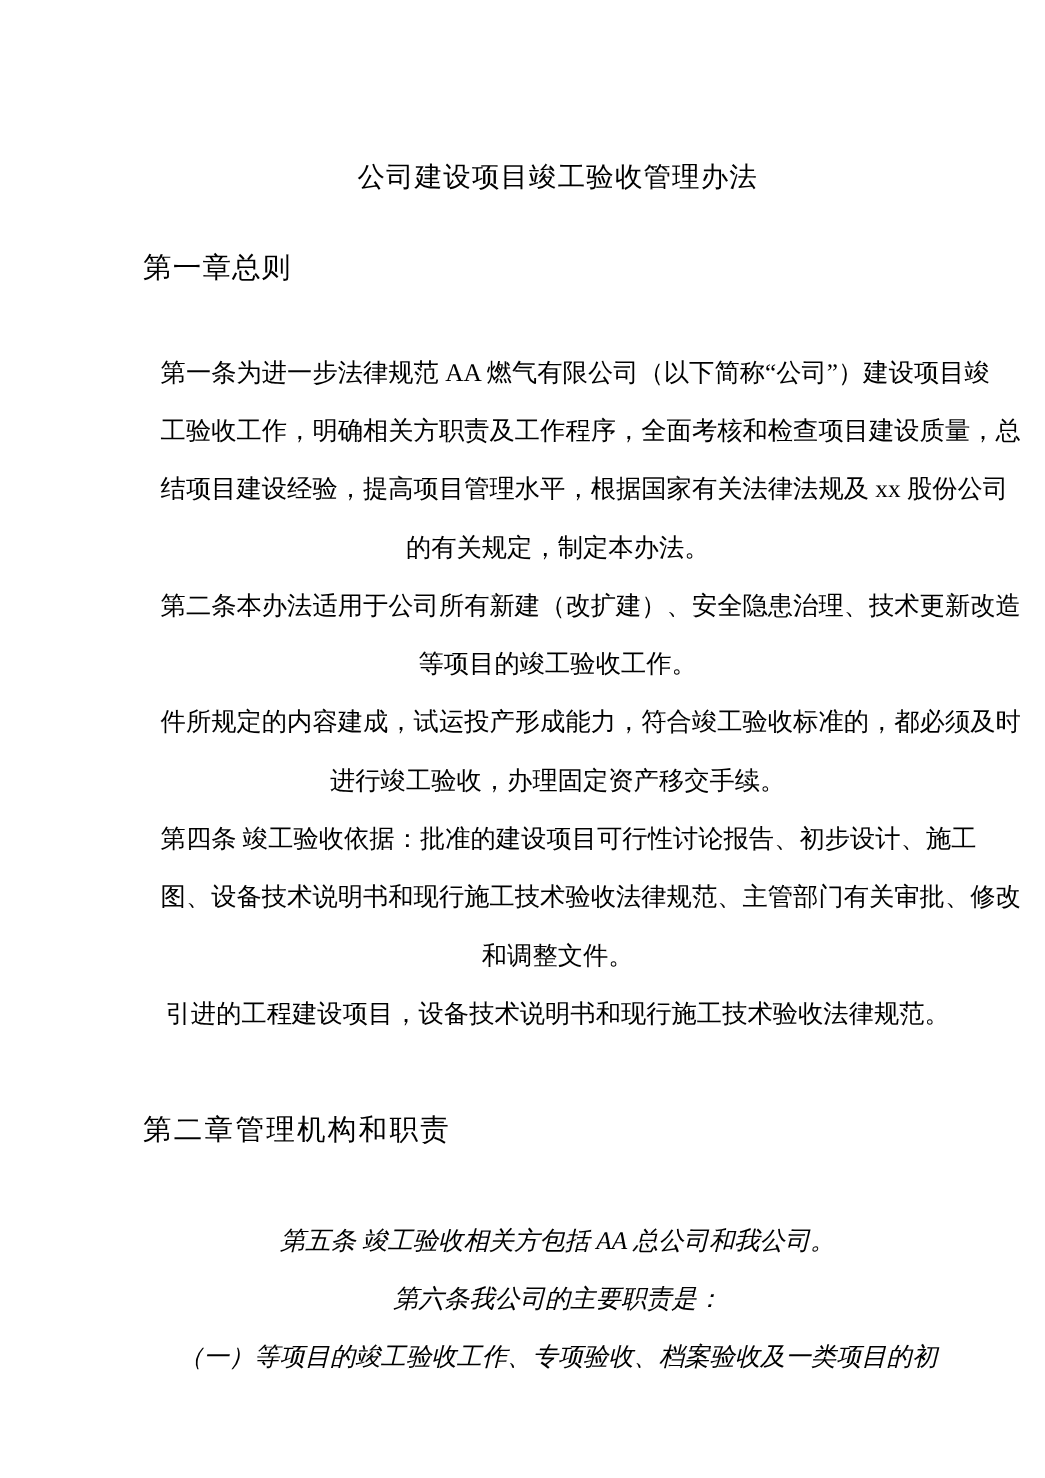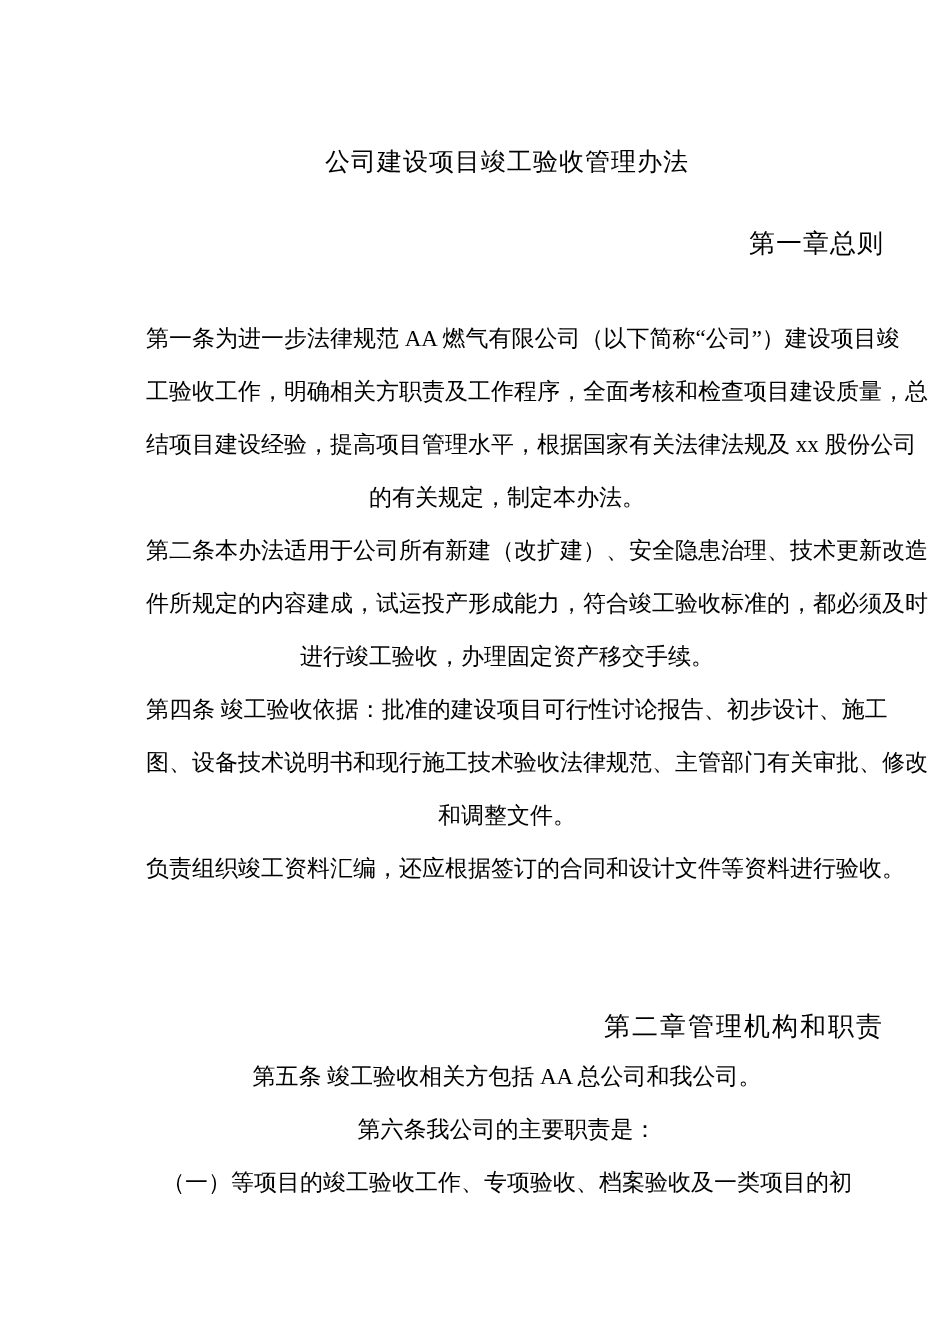--- a/index.html
+++ b/index.html
@@ -28,35 +28,35 @@
     text-align: center;
     font-size: 25px;
     line-height: 34px;
     letter-spacing: 1px;
     white-space: nowrap;
   }
   .chapter-heading {
     position: absolute;
     left: 82px;
     width: 786px;
-    text-align: right;
+    text-align: left;
     font-size: 26px;
     line-height: 34px;
     white-space: nowrap;
   }
   .chapter-heading.h1 { top: 179px; letter-spacing: 1px; }
   .chapter-heading.h2 { top: 962px; letter-spacing: 2px; }
   .body-block {
     position: absolute;
     left: 82px;
     width: 786px;
     font-size: 23px;
   }
   .body-block.b1 { top: 248px; }
-  .body-block.b2 { top: 986px; }
+  .body-block.b2 { top: 1037px; font-style: italic; }
   .line {
     line-height: 53px;
     height: 53px;
     white-space: nowrap;
   }
   .line.full {
     text-align: justify;
     text-align-last: justify;
     text-justify: inter-character;
   }
@@ -72,26 +72,27 @@
   <div class="doc-title">公司建设项目竣工验收管理办法</div>
 
   <div class="chapter-heading h1">第一章总则</div>
 
   <div class="body-block b1">
     <div class="line full">第一条为进一步法律规范 AA 燃气有限公司（以下简称“公司”）建设项目竣</div>
     <div class="line full">工验收工作，明确相关方职责及工作程序，全面考核和检查项目建设质量，总</div>
     <div class="line full">结项目建设经验，提高项目管理水平，根据国家有关法律法规及 xx 股份公司</div>
     <div class="line last">的有关规定，制定本办法。</div>
     <div class="line full">第二条本办法适用于公司所有新建（改扩建）、安全隐患治理、技术更新改造</div>
+    <div class="line last">等项目的竣工验收工作。</div>
     <div class="line full">件所规定的内容建成，试运投产形成能力，符合竣工验收标准的，都必须及时</div>
     <div class="line last">进行竣工验收，办理固定资产移交手续。</div>
     <div class="line full">第四条 竣工验收依据：批准的建设项目可行性讨论报告、初步设计、施工</div>
     <div class="line full">图、设备技术说明书和现行施工技术验收法律规范、主管部门有关审批、修改</div>
     <div class="line last">和调整文件。</div>
-    <div class="line last">负责组织竣工资料汇编，还应根据签订的合同和设计文件等资料进行验收。</div>
+    <div class="line last">引进的工程建设项目，设备技术说明书和现行施工技术验收法律规范。</div>
   </div>
 
   <div class="chapter-heading h2">第二章管理机构和职责</div>
 
   <div class="body-block b2">
     <div class="line last">第五条 竣工验收相关方包括 AA 总公司和我公司。</div>
     <div class="line last">第六条我公司的主要职责是：</div>
     <div class="line last">（一）等项目的竣工验收工作、专项验收、档案验收及一类项目的初</div>
   </div>
 

